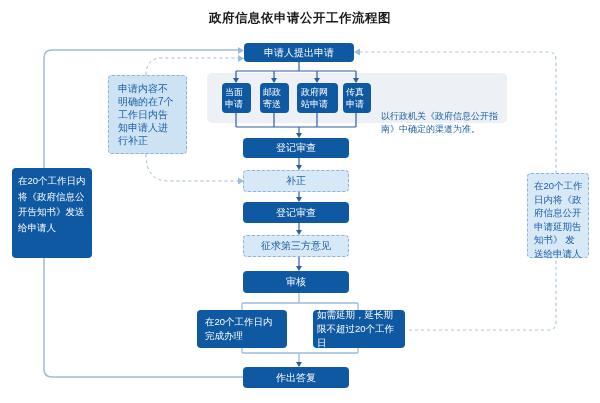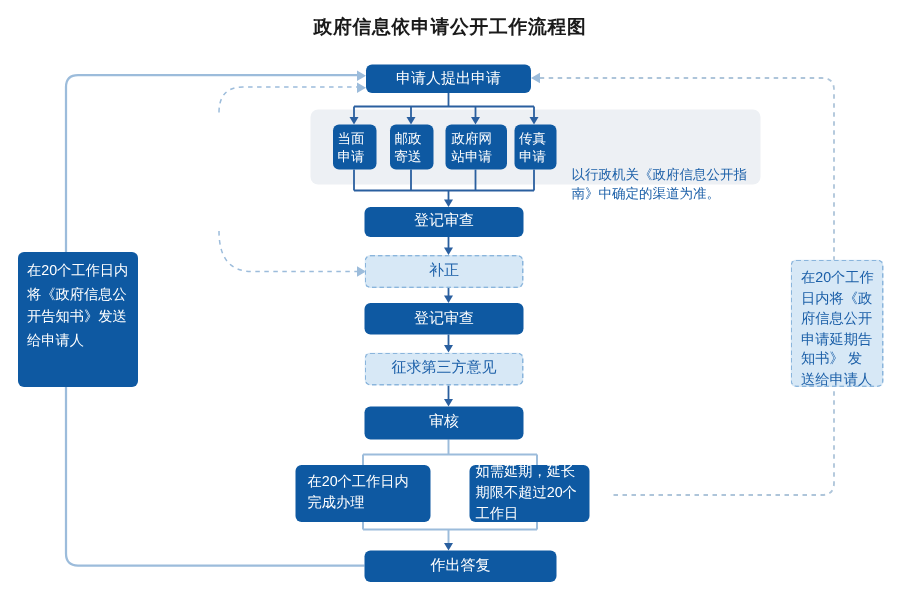--- a/index.html
+++ b/index.html
@@ -87,29 +87,30 @@
 
   <div class="abs node" style="left:244px;top:43px;width:110px;height:19px;">申请人提出申请</div>
 
   <div class="abs node method" style="left:222px;top:83px;width:29px;height:30px;">当面申请</div>
   <div class="abs node method" style="left:260px;top:83px;width:29px;height:30px;">邮政寄送</div>
   <div class="abs node method" style="left:297px;top:83px;width:41px;height:30px;padding:0 4px;">政府网站申请</div>
   <div class="abs node method" style="left:343px;top:83px;width:28px;height:30px;">传真申请</div>
 
   <div class="abs note-blue" style="left:381px;top:90px;width:122px;margin-top:20px;">以行政机关《政府信息公开指南》中确定的渠道为准。</div>
 
+  <div class="abs dashedbox" style="left:108px;top:75px;width:79px;height:79px;">申请内容不明确的在7个工作日内告知申请人进行补正</div>
 
   <div class="abs node-light" style="left:243px;top:170px;width:106px;height:22px;">补正</div>
   <div class="abs node" style="left:243px;top:138px;width:106px;height:20px;">登记审查</div>
   <div class="abs node" style="left:243px;top:202px;width:106px;height:21px;">登记审查</div>
   <div class="abs node-light" style="left:243px;top:235px;width:106px;height:22px;">征求第三方意见</div>
   <div class="abs node" style="left:243px;top:271px;width:106px;height:22px;">审核</div>
 
   <div class="abs node" style="left:197px;top:310px;width:90px;height:38px;font-size:9.5px;line-height:14px;padding:0 8px;">在20个工作日内完成办理</div>
-  <div class="abs node" style="left:313px;top:310px;width:80px;height:38px;font-size:9.5px;line-height:14px;padding:0 4px;">如需延期，延长期限不超过20个工作日</div>
+  <div class="abs node" style="left:313px;top:310px;width:92px;height:38px;font-size:9.5px;line-height:14px;padding:0 4px;">如需延期，延长期限不超过20个工作日</div>
 
-  <div class="abs node" style="left:243px;top:367px;width:128px;height:21px;">作出答复</div>
+  <div class="abs node" style="left:243px;top:367px;width:106px;height:21px;">作出答复</div>
 
   <div class="abs node tallbox" style="left:12px;top:168px;width:80px;height:90px;">在20个工作日内将《政府信息公开告知书》发送给申请人</div>
 
   <div class="abs node-light tallbox-light" style="left:527px;top:173px;width:62px;height:85px;">在20个工作日内将《政府信息公开申请延期告知书》 发送给申请人</div>
 
 </div>
 
 </body></html>

